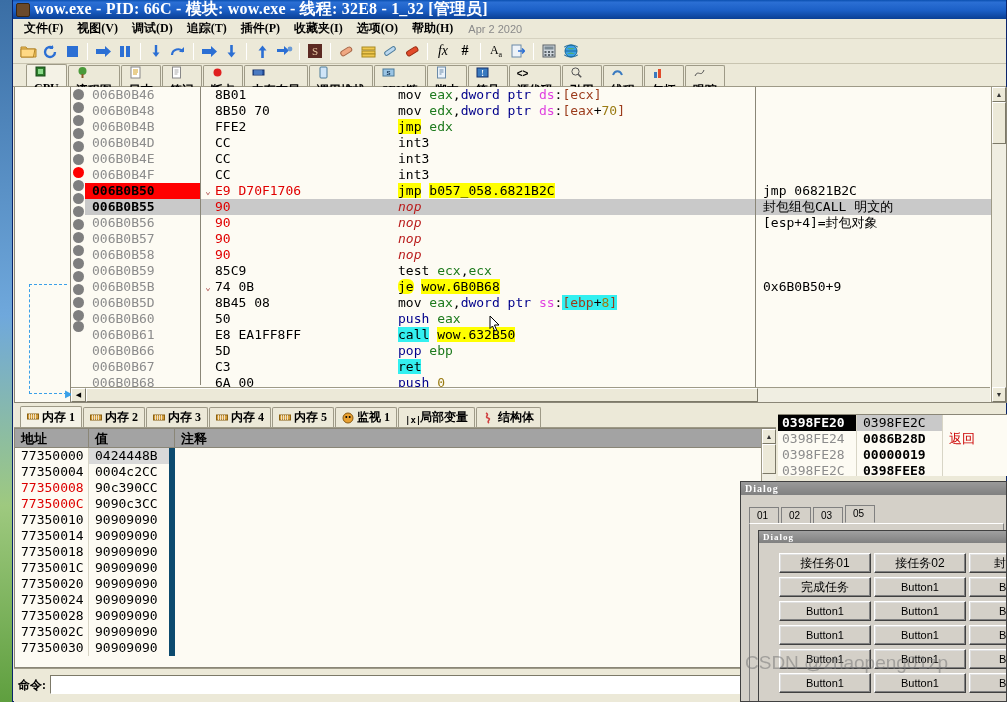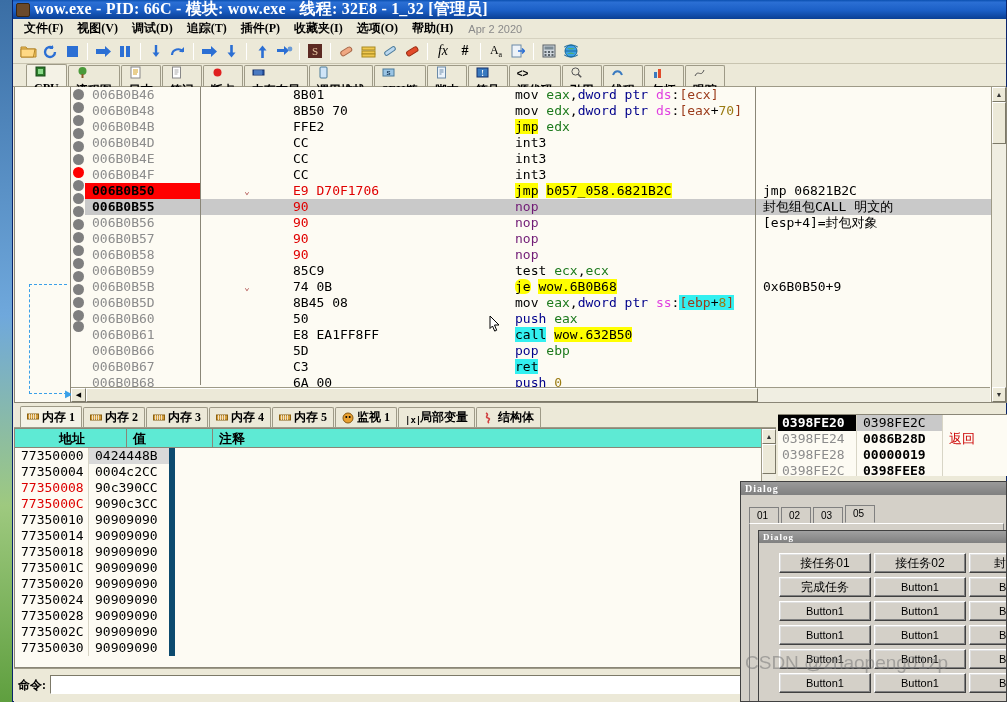--- a/index.html
+++ b/index.html
@@ -78,39 +78,39 @@
   .bp-col { width:14px; background:#fdfbf3; flex:none; position:relative; }
   .bp-dot {
     width:11px;height:11px;border-radius:50%;background:#7f7f7f;
     margin:2px 1px 0 2px;
   }
   .bp-dot.red { background:#ff0000; }
 
   .dis-rows { flex:1; position:relative; overflow:hidden; }
   .drow {
     height:16px; line-height:16px; display:flex; white-space:pre;
-    font-family:"DejaVu Sans Mono", monospace; font-size:13px;gap:39px;
+    font-family:"DejaVu Sans Mono", monospace; font-size:13px;
   }
   .drow.cur { background:#c9c9c9; }
   .drow.bp  { }
   .c-addr { width:116px; padding-left:7px; color:#8c8c8c; flex:none; border-right:1px solid #8a8677;}
   .drow.bp .c-addr { background:#ff0000; color:#000; font-weight:bold; }
   .drow.cur .c-addr { color:#000; font-weight:bold; background:#c9c9c9; }
   .c-arrow { width:14px; flex:none; color:#a03030; font-size:9px; text-align:center; }
   .c-bytes { width:172px; flex:none; color:#000; }
   .c-bytes.red { color:#e00000; }
   .c-mnem { flex:1;margin-left:11px; }
   .hl-y { background:#ffff00; }
   .hl-c { background:#33f0f0; }
   .t-reg { color:#1d7a1d; }
   .t-kw  { color:#00008b; }
   .t-seg { color:#e040e0; }
   .t-brk { color:#9b3b1b; }
   .t-num { color:#9a7b12; }
-  .t-gray{ color:#701a75; }
+  .t-gray{ color:#b91c1c;font-style:italic; }
   .t-red { color:#000000;border-radius:6px; }
 
   .cmt-pane {
     width:236px; flex:none; border-left:1px solid #8a8677; background:#fdfbf3;
     position:relative;
   }
   .crow { height:16px; line-height:16px; padding-left:7px; white-space:pre;
           font-family:"DejaVu Sans Mono", monospace; font-size:13px; color:#000; }
   .crow.cur { background:#c9c9c9; }
 
@@ -145,22 +145,22 @@
   }
   .mtab{ height:20px; display:flex;align-items:center;gap:3px;padding:0 6px;
      background:#ece9d8;border:1px solid #9e9a87;border-bottom:none;margin-right:1px;
      border-radius:2px 2px 0 0; white-space:nowrap;
      font-family:"Liberation Serif",serif;font-size:12px;font-weight:bold;}
   .mtab.active{ background:#f4f2e6; height:21px;}
   .mtab .ti{width:12px;height:12px;flex:none;}
 
   .mempane{ position:absolute; left:1px; top:428px; width:762px; height:240px;
      background:#fdfbf3; border:1px solid #8a8677; overflow:hidden; }
-  .mhead{ height:19px; display:flex; background:#5eead4; border-bottom:1px solid #8a8677;
-     font-family:"Liberation Serif",serif; font-size:13px; font-weight:bold;padding-left:38px;}
+  .mhead{ height:19px; display:flex; background:#a3a3a3; border-bottom:1px solid #8a8677;
+     font-family:"Liberation Serif",serif; font-size:13px; font-weight:bold;}
   .mhead div{ padding:1px 6px; border-right:1px solid #8a8677; }
   .mrow{ height:16px;line-height:16px;display:flex;white-space:pre;
      font-family:"DejaVu Sans Mono",monospace;font-size:13px;}
   .mrow .ma{ width:74px;padding-left:6px;flex:none;border-right:1px solid #d8d5c6;}
   .mrow .mv{ width:86px;padding-left:6px;flex:none;border-right:6px solid #0c4a6e;}
   .mrow .mc{ flex:1;padding-left:6px; }
   .mrow .ma.red{ color:#dd0000; }
   .mrow.first .mv{ background:#d9d9d9; }
 
   

